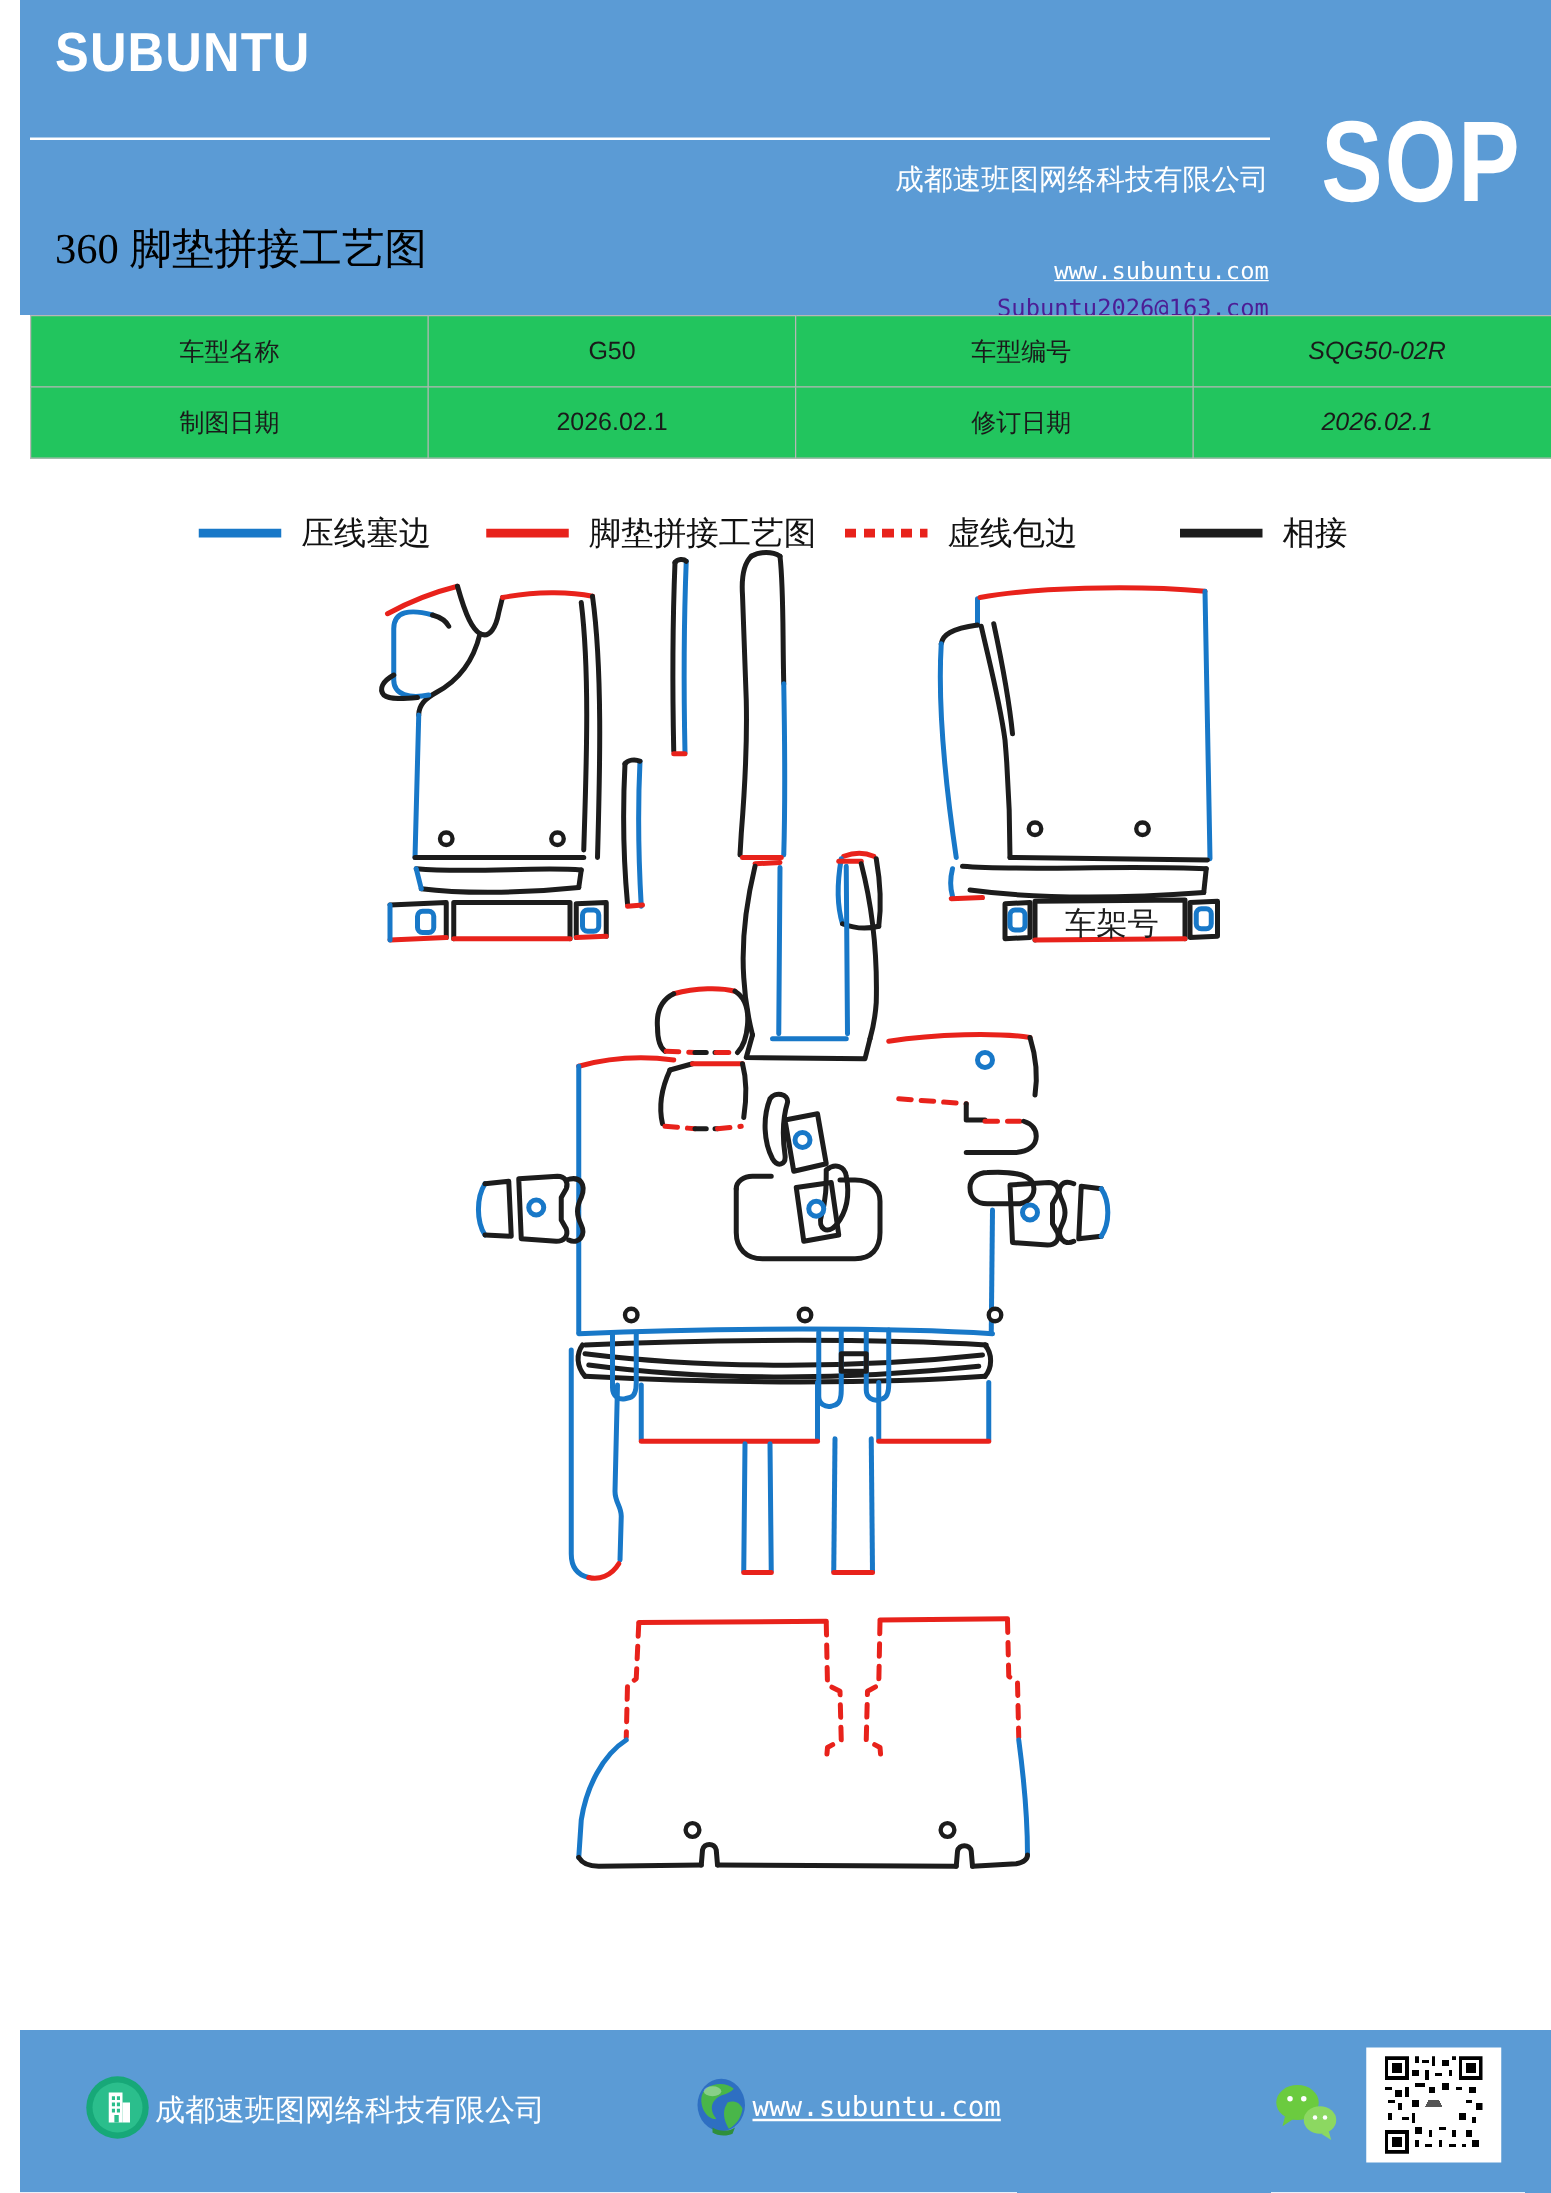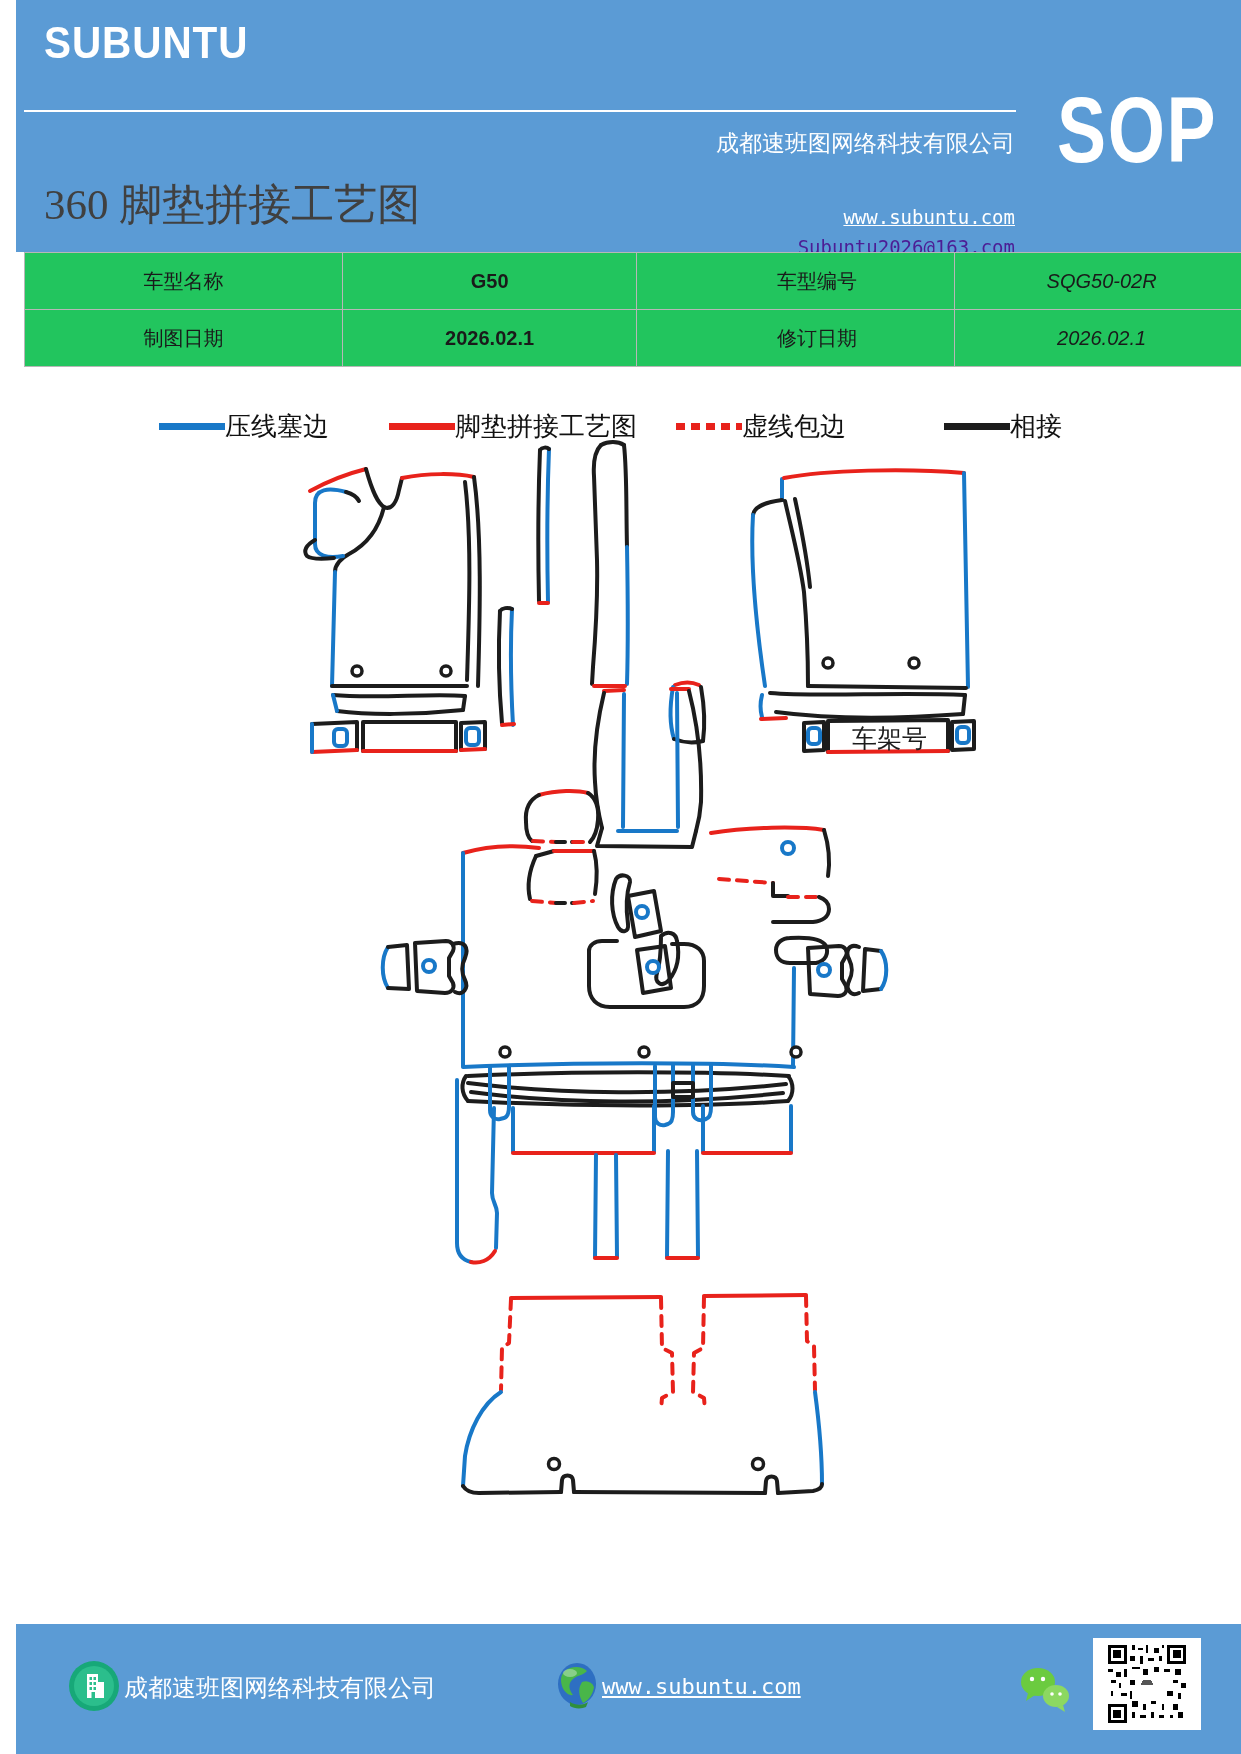--- a/index.html
+++ b/index.html
@@ -3,41 +3,41 @@
 <meta charset="utf-8">
 <style>
   html,body{margin:0;padding:0;background:#fff;}
   .page{position:relative;width:1241px;height:1754px;background:#fff;overflow:hidden;
         font-family:"Liberation Sans",sans-serif;margin-left:16px;}
   
   .header{position:absolute;left:0;top:0;width:1241px;height:252px;background:#5B9BD5;}
   .logo{position:absolute;left:28px;top:18px;color:#fff;font-size:44px;font-weight:800;
         letter-spacing:1px;transform:scaleX(.92);transform-origin:left;}
   .header-rule{position:absolute;left:8px;top:110px;width:992px;height:2px;background:#fff;}
-  .doc-title{position:absolute;left:28px;top:176px;color:#404040;font-size:43px;
+  .doc-title{position:absolute;left:28px;top:176px;color:#000000;font-size:34px;
              font-family:"Liberation Serif",serif;}
   .hdr-company{position:absolute;right:242px;top:128px;color:#fff;font-size:23px;
                font-family:"Liberation Serif",serif;white-space:nowrap;}
   .hdr-site{position:absolute;right:242px;top:206px;color:#fff;font-size:19px;
             font-family:"DejaVu Sans Mono",monospace;text-decoration:underline;}
   .hdr-mail{position:absolute;right:242px;top:236px;color:#4c1d95;font-size:19px;
             font-family:"DejaVu Sans Mono",monospace;}
   .sop{position:absolute;right:40px;top:78px;color:#fff;font-size:92px;font-weight:800;
        transform:scaleX(.8);transform-origin:right;letter-spacing:2px;}
   
   .info-table{position:absolute;left:8px;top:252px;width:1225px;border-collapse:collapse;
               background:#22c55e;}
   .info-table td{border:1px solid #b7b7b7;height:54px;text-align:center;vertical-align:middle;
               font-size:20px;color:#1a1a1a;}
   .info-table td.lbl{font-family:"Liberation Serif",serif;}
-  .info-table td:nth-child(1){width:26%;} .info-table td:nth-child(2){width:24%;font-weight:bold;}
+  .info-table td:nth-child(1){width:26%;} .info-table td:nth-child(2){width:24%;}
   .info-table td:nth-child(3){width:26%;padding-left:44px;} .info-table td:nth-child(4){width:24%;font-style:italic;}
   
   .legend{position:absolute;left:0;top:404px;width:1241px;height:44px;}
-  .legend-item{position:absolute;display:flex;align-items:center;height:44px;}
+  .legend-item{position:absolute;display:flex;align-items:center;gap:16px;height:44px;}
   .legend-line{width:66px;height:7px;}
   .legend-label{font-size:26px;color:#111;font-family:"Liberation Serif",serif;white-space:nowrap;}
   .ln-blue{background:#1878C8;}
   .ln-red{background:#E8221B;}
   .ln-dash{background:repeating-linear-gradient(90deg,#E8221B 0 9px,transparent 9px 15px);}
   .ln-black{background:#1C1C1C;}
   
   .diagram{position:absolute;left:0;top:440px;width:1241px;height:1170px;}
   .diagram path{fill:none;stroke-width:4;stroke-linecap:round;stroke-linejoin:round;}
   .diagram .k{stroke:#1C1C1C;}

